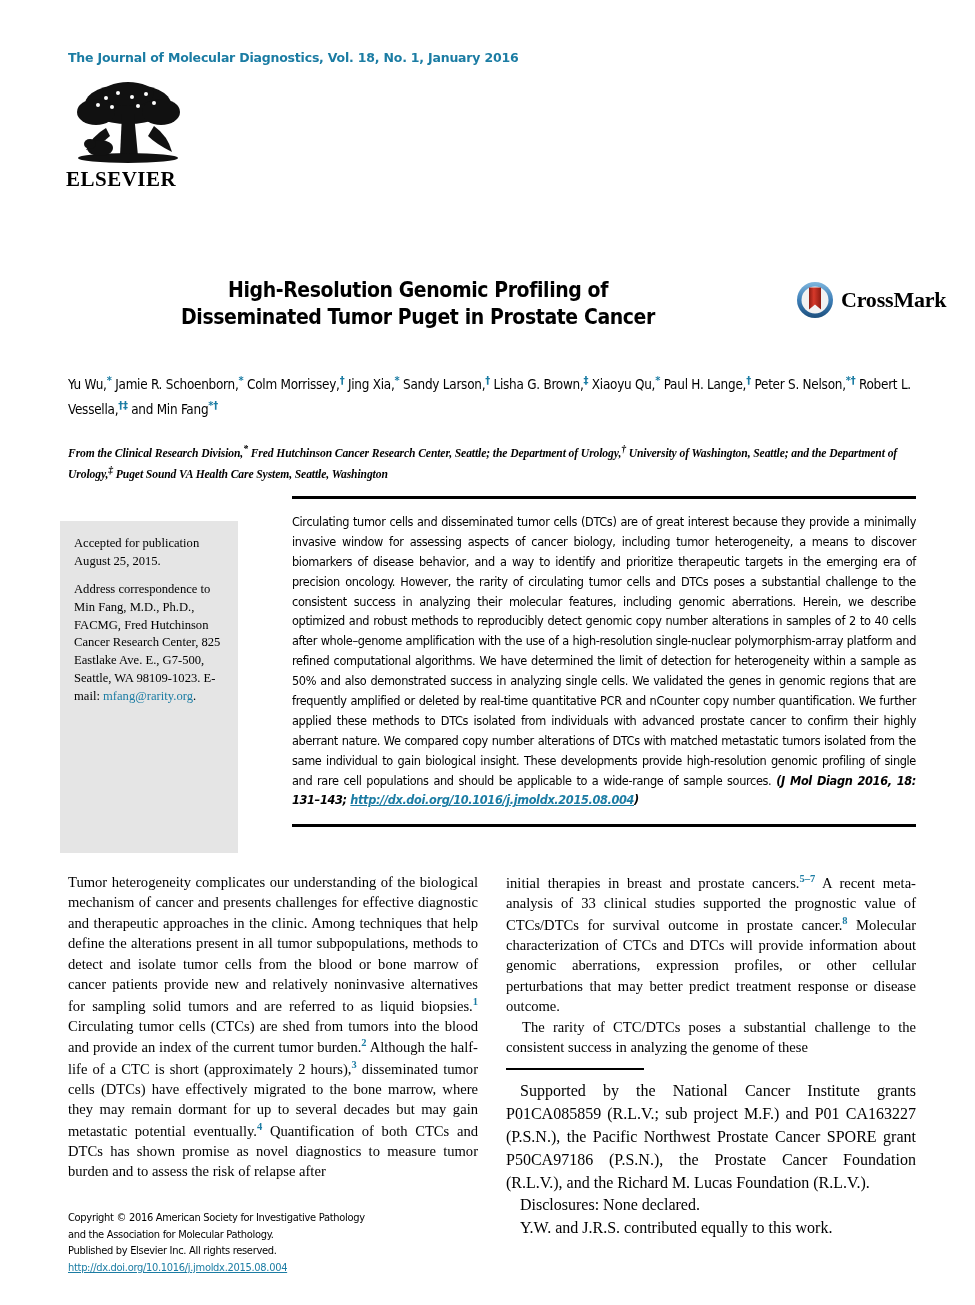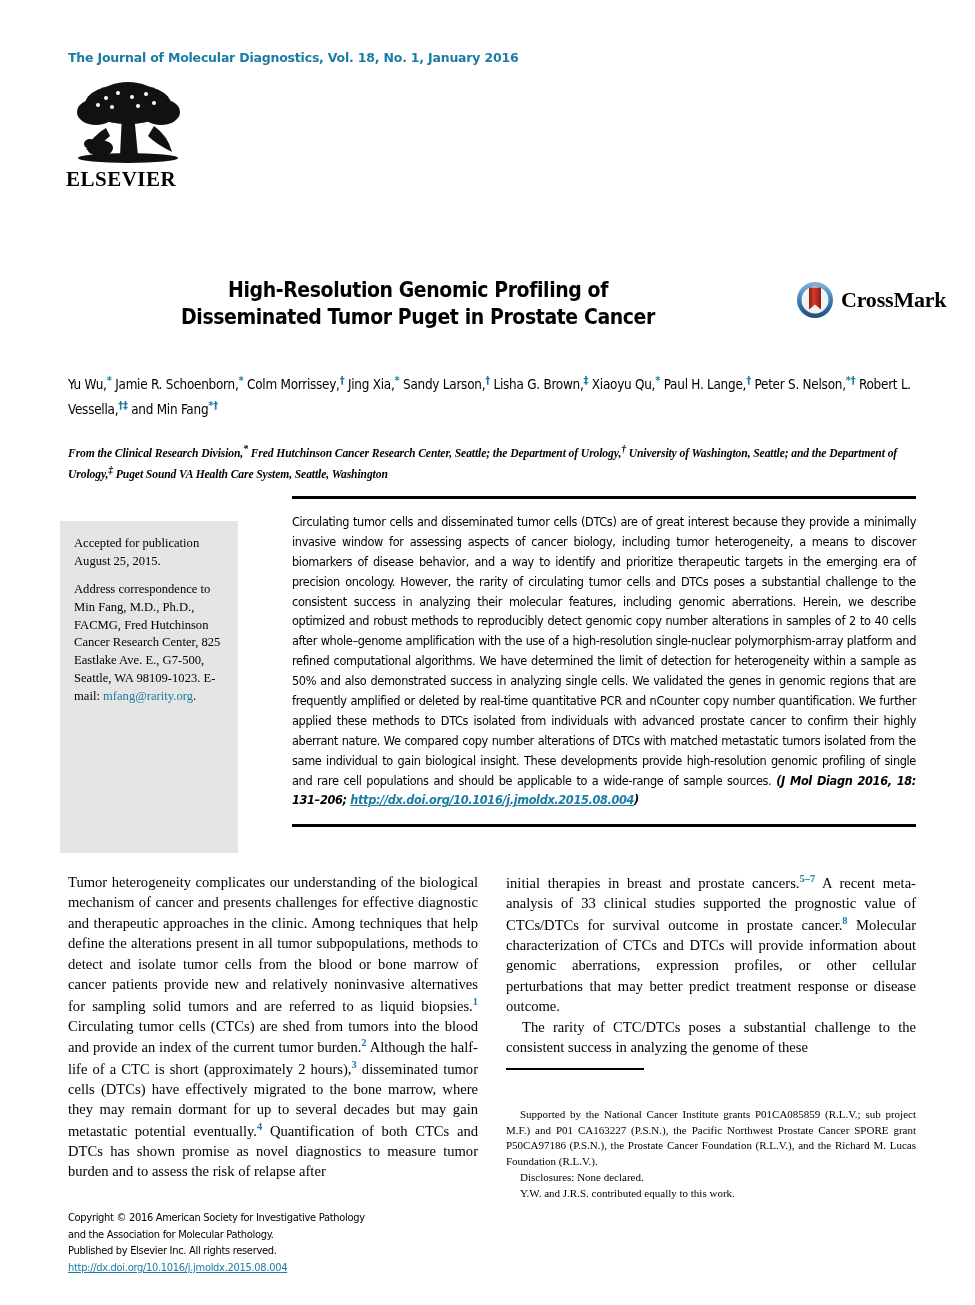--- a/index.html
+++ b/index.html
@@ -202,24 +202,23 @@
     position: absolute;
     left: 506px; top: 1068px;
     width: 138px; height: 2px;
     background: #000;
   }
   .footnote {
     position: absolute;
     left: 506px; top: 1080px;
     width: 410px;
     font-family: "Liberation Serif", serif;
-    font-size: 11px;
+    font-size: 16px;
     line-height: 1.43;
     text-align: justify;
-    margin-top: 27px;
   }
   .footnote p { margin: 0; text-indent: 14px; }
 
   
   .copyright {
     position: absolute;
     left: 68px; top: 1210px;
     width: 420px;
     font-family: "DejaVu Sans Condensed", "DejaVu Sans", sans-serif;
     font-size: 11px;
@@ -307,21 +306,21 @@
       <span>August 25, 2015.</span>
     </p>
     <p>
       <span>Address correspondence to Min Fang, M.D., Ph.D., FACMG, Fred Hutchinson Cancer Research Center, 825 Eastlake Ave. E., G7-500, Seattle, WA 98109-1023.  E-mail: </span><a href="#">mfang@rarity.org</a><span>.</span>
     </p>
   </div>
 
   <div class="abstract">
     <span>Circulating tumor cells and disseminated tumor cells (DTCs) are of great interest because they provide a minimally invasive window for assessing aspects of cancer biology, including tumor heterogeneity, a means to discover biomarkers of disease behavior, and a way to identify and prioritize therapeutic targets in the emerging era of precision oncology. However, the rarity of circulating tumor cells and DTCs poses a substantial challenge to the consistent success in analyzing their molecular features, including genomic aberrations. Herein, we describe optimized and robust methods to reproducibly detect genomic copy number alterations in samples of 2 to 40 cells after whole–genome amplification with the use of a high-resolution single-nuclear polymorphism-array platform and refined computational algorithms. We have determined the limit of detection for heterogeneity within a sample as 50% and also demonstrated success in analyzing single cells. We validated the genes in genomic regions that are frequently amplified or deleted by real-time quantitative PCR and nCounter copy number quantification. We further applied these methods to DTCs isolated from individuals with advanced prostate cancer to confirm their highly aberrant nature. We compared copy number alterations of DTCs with matched metastatic tumors isolated from the same individual to gain biological insight. These developments provide high-resolution genomic profiling of single and rare cell populations and should be applicable to a wide-range of sample sources.</span>
     <span class="cite">
-      <span>(J Mol Diagn  2016, 18: 131</span><span>–</span><span>206; </span><a href="#">http://dx.doi.org/10.1016/j.jmoldx.2015.08.004</a><span>)</span>
+      <span>(J Mol Diagn  2016, 18: 131</span><span>–</span><span>143; </span><a href="#">http://dx.doi.org/10.1016/j.jmoldx.2015.08.004</a><span>)</span>
     </span>
   </div>
 
   <div class="col col-left">
     <div>
         <p>Tumor heterogeneity complicates our understanding of the biological mechanism of cancer and presents challenges for effective diagnostic and therapeutic approaches in the clinic. Among techniques that help define the alterations present in all tumor subpopulations, methods to detect and isolate tumor cells from the blood or bone marrow of cancer patients provide new and relatively noninvasive alternatives for sampling solid tumors and are referred to as liquid biopsies.<sup>1</sup> Circulating tumor cells (CTCs) are shed from tumors into the blood and provide an index of the current tumor burden.<sup>2</sup> Although the half-life of a CTC is short (approximately 2 hours),<sup>3</sup> disseminated tumor cells (DTCs) have effectively migrated to the bone marrow, where they may remain dormant for up to several decades but may gain metastatic potential eventually.<sup>4</sup> Quantification of both CTCs and DTCs has shown promise as novel diagnostics to measure tumor burden and to assess the risk of relapse after</p>
       </div>
   </div>
   <div class="col col-right">
     <div>

